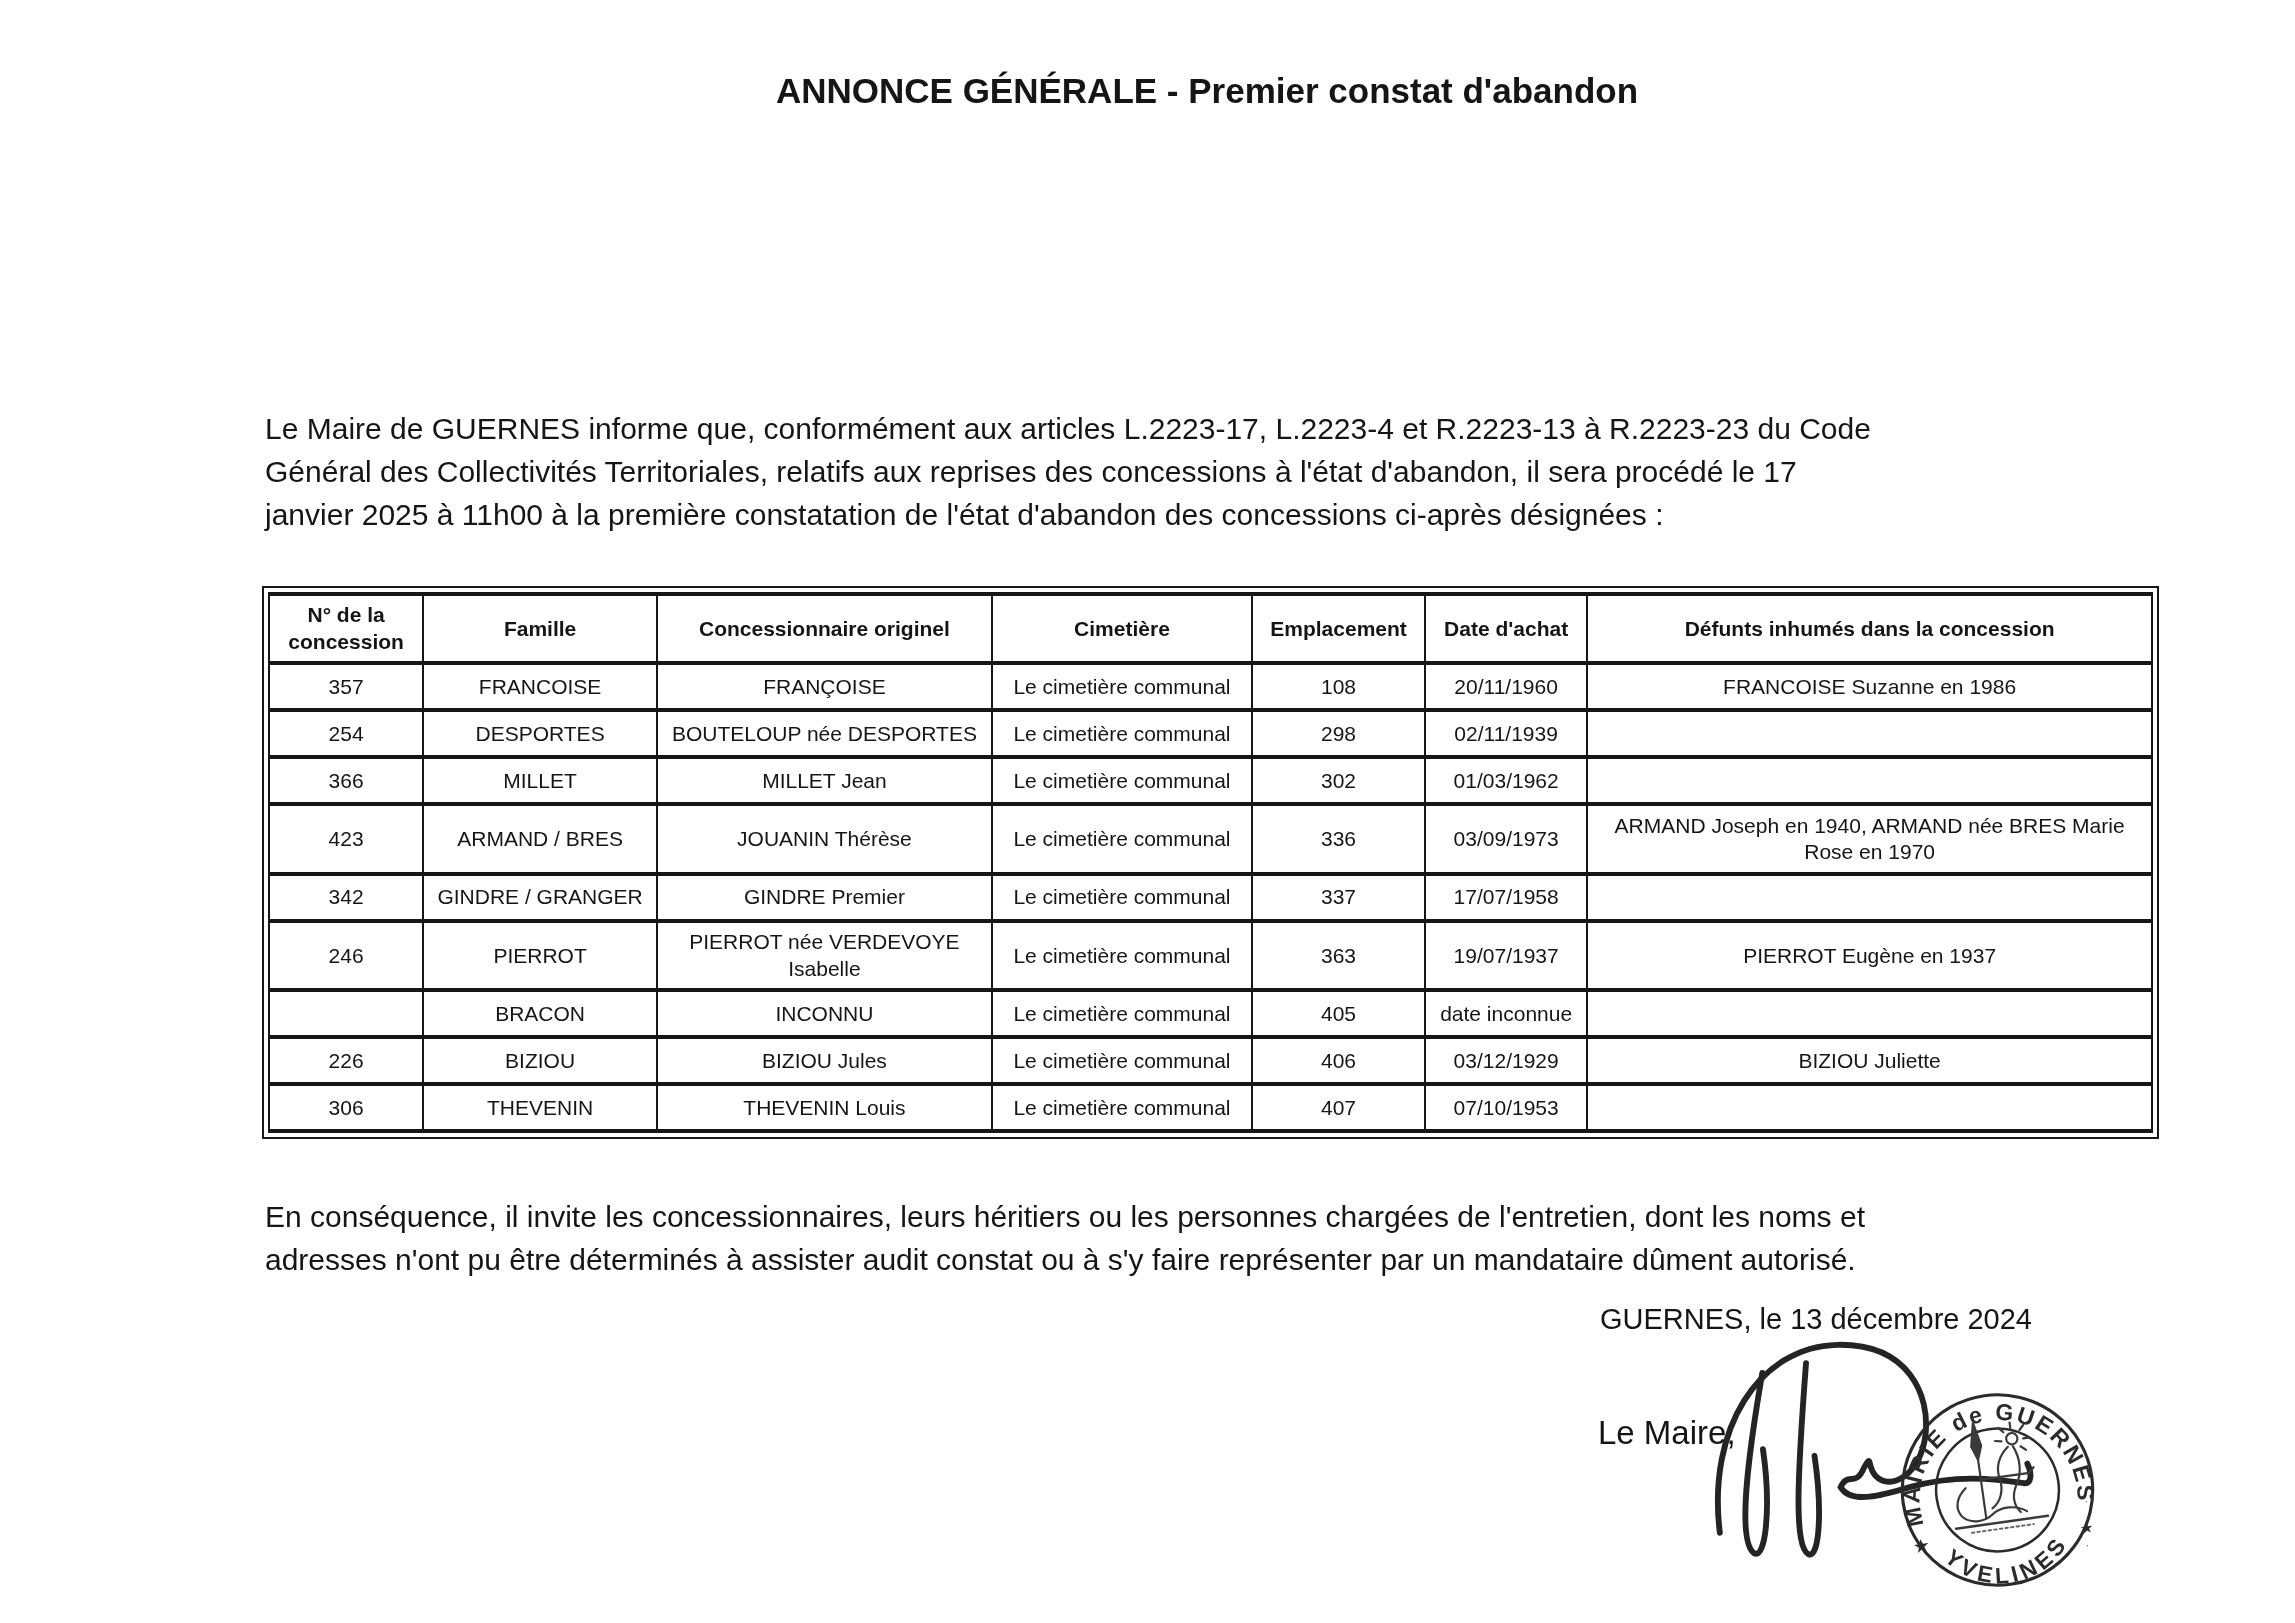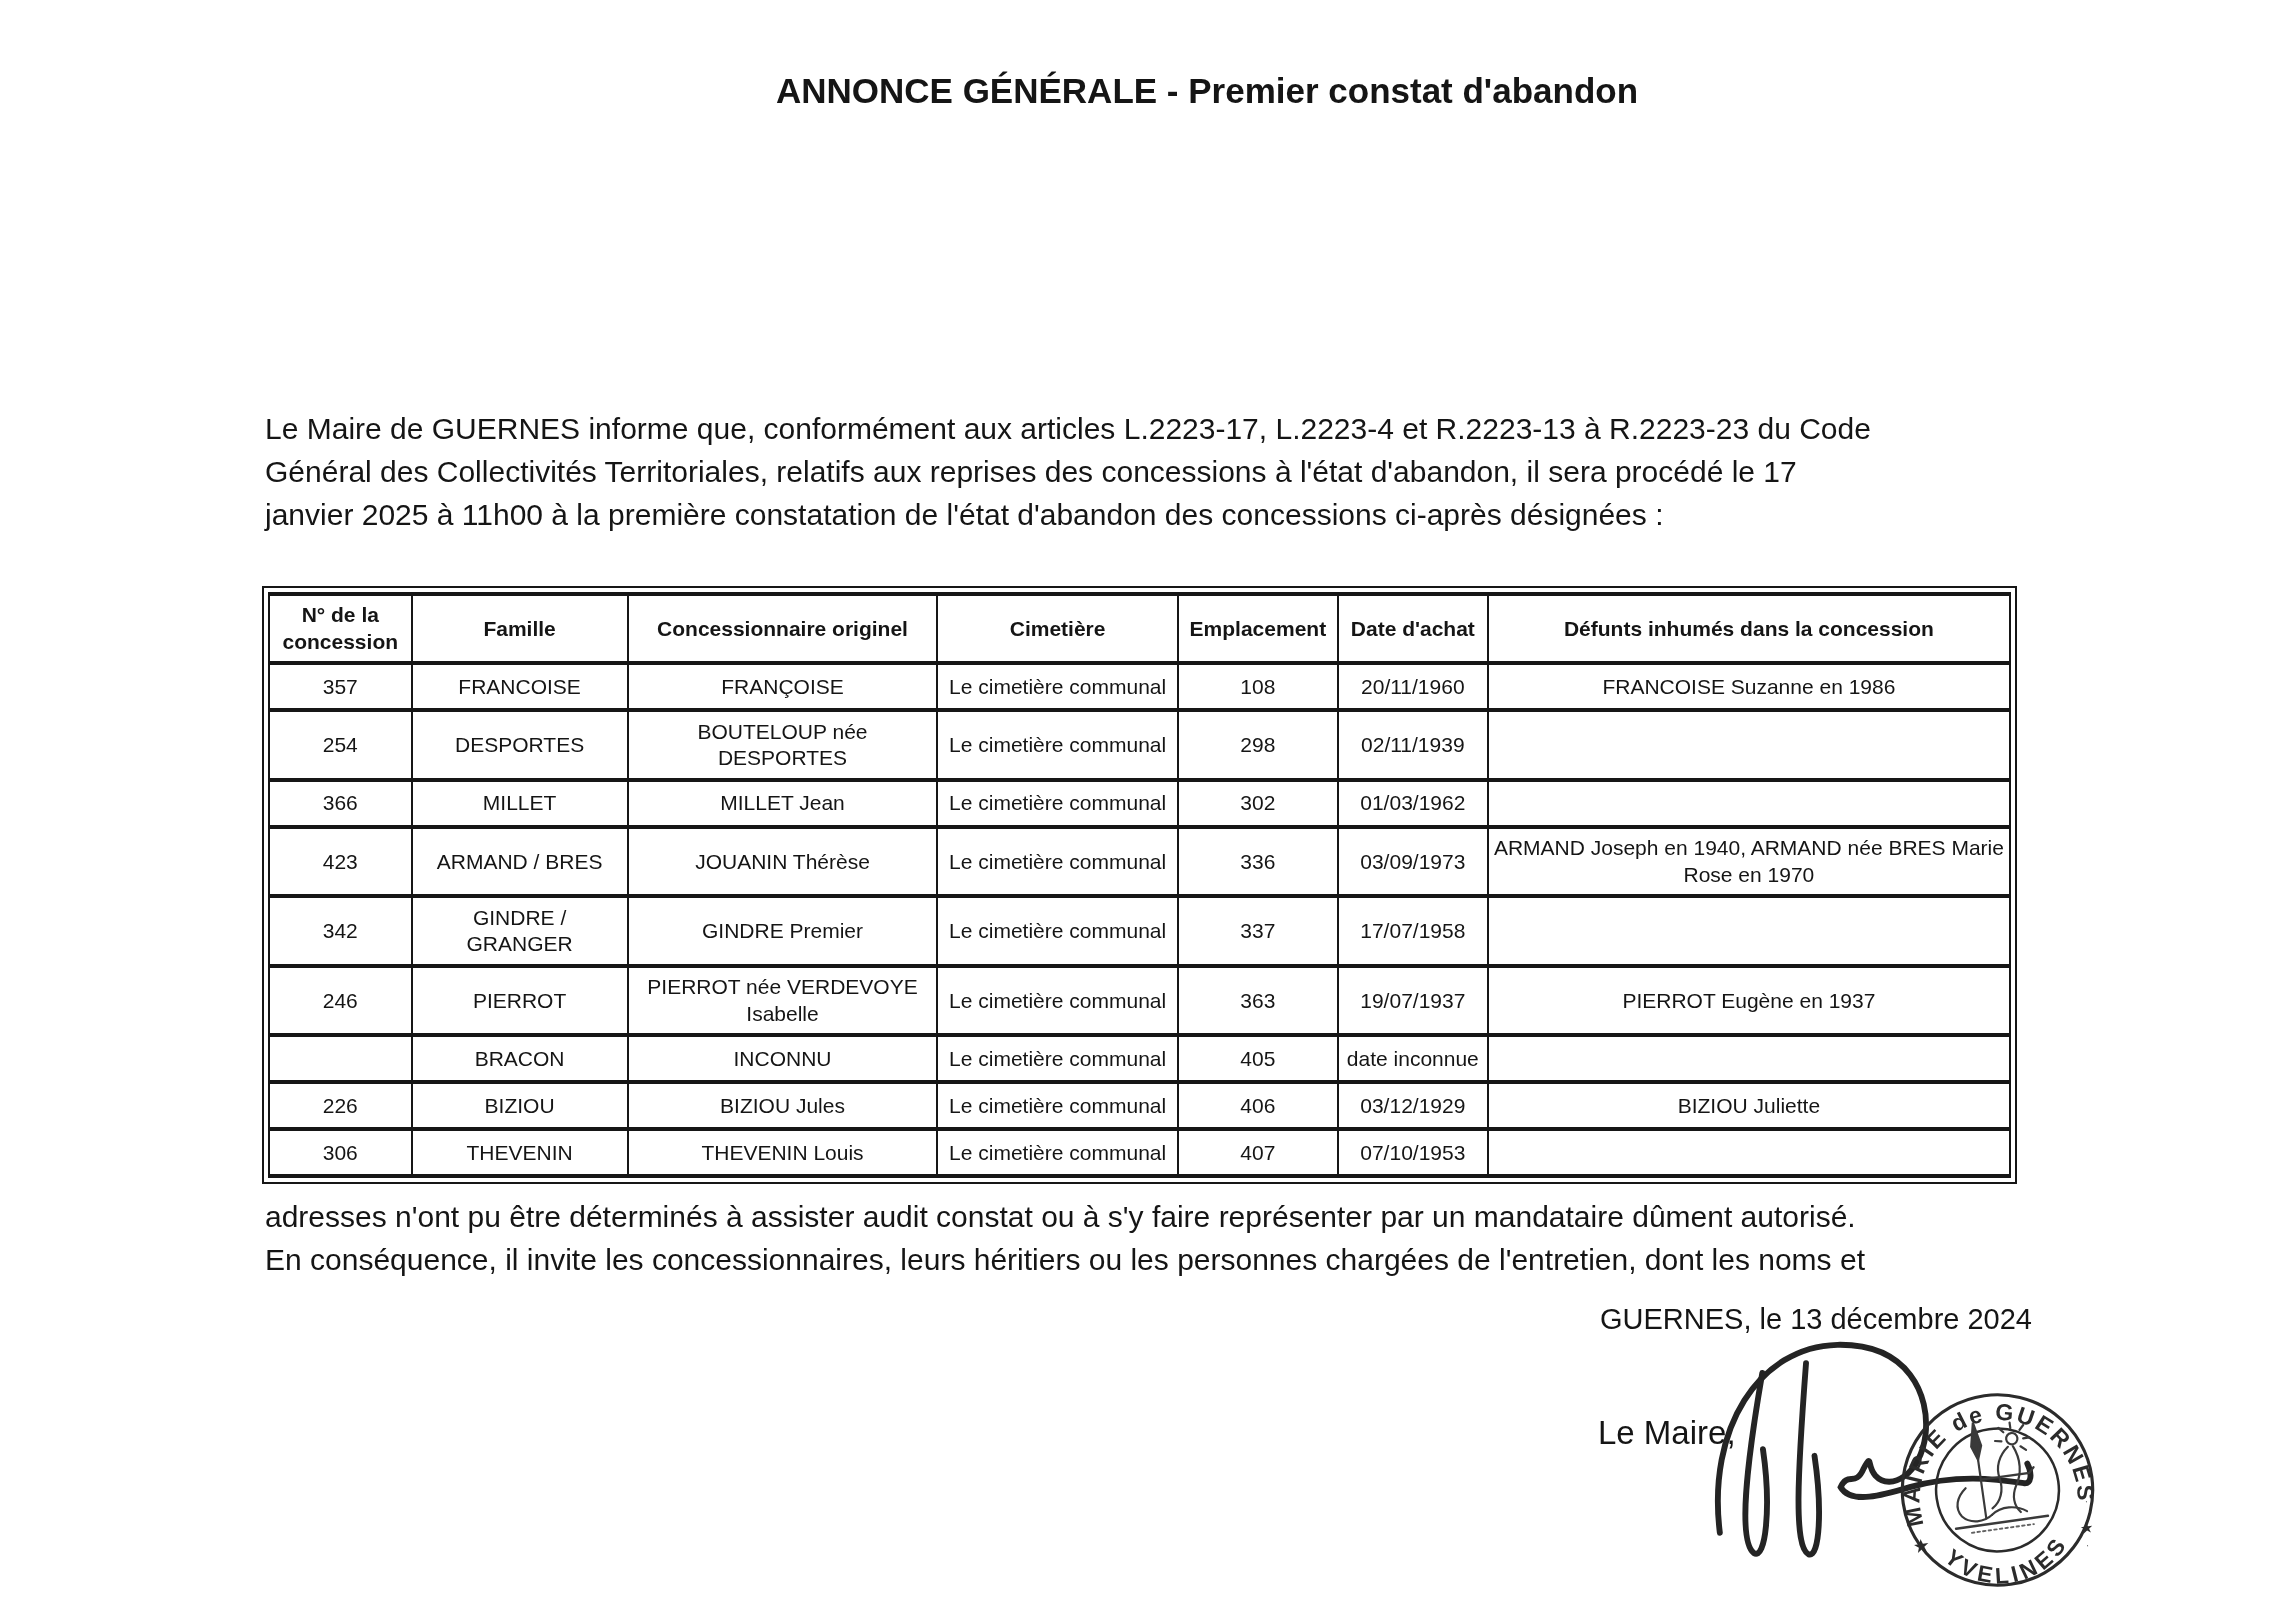--- a/index.html
+++ b/index.html
@@ -18,21 +18,21 @@
   }
   .para {
     position:absolute; left:265px;
     font-size:30px; font-weight:normal; line-height:43px;
   }
   .para .line { white-space:nowrap; }
   .intro { top:407px; width:1936px; }
   .closing { top:1195px; width:1955px; }
 
   .table-outer {
-    position:absolute; left:262px; top:586px; width:1755px;
+    position:absolute; left:262px; top:586px; width:1897px;
     border:2.6px solid #161616; padding:3.9px; box-sizing:border-box;
     background:#fff;
   }
   table.concessions {
     width:100%; border-collapse:collapse; table-layout:fixed;
     border:2.6px solid #161616;
     font-size:21px;
   }
   table.concessions th, table.concessions td {
     border-left:2px solid #161616; border-right:2px solid #161616;
@@ -168,22 +168,22 @@
           <td>Le cimetière communal</td>
           <td>407</td>
           <td>07/10/1953</td>
           <td></td>
         </tr>
       </tbody>
   </table>
 </div>
 
 <div class="para closing">
+  <div class="line">En conséquence, il invite les concessionnaires, leurs héritiers ou les personnes chargées de l'entretien, dont les noms et</div>
   <div class="line">adresses n'ont pu être déterminés à assister audit constat ou à s'y faire représenter par un mandataire dûment autorisé.</div>
-  <div class="line">En conséquence, il invite les concessionnaires, leurs héritiers ou les personnes chargées de l'entretien, dont les noms et</div>
 </div>
 
 <div class="place-date">GUERNES, le 13 décembre 2024</div>
 <div class="signatory">Le Maire,</div>
 
 <svg class="signature-svg" width="340" height="235" viewBox="0 0 520 360" fill="none">
   <g stroke="#242424" stroke-width="9" stroke-linecap="round" fill="none">
     <path d="M 30,300 C 10,140 90,15 210,12 C 320,10 352,90 345,150 C 338,210 292,238 268,212
              C 255,198 264,176 250,202 C 238,230 226,206 215,230
              C 231,257 281,242 321,230 C 391,210 452,217 496,224 C 507,225 509,210 501,194"></path>

